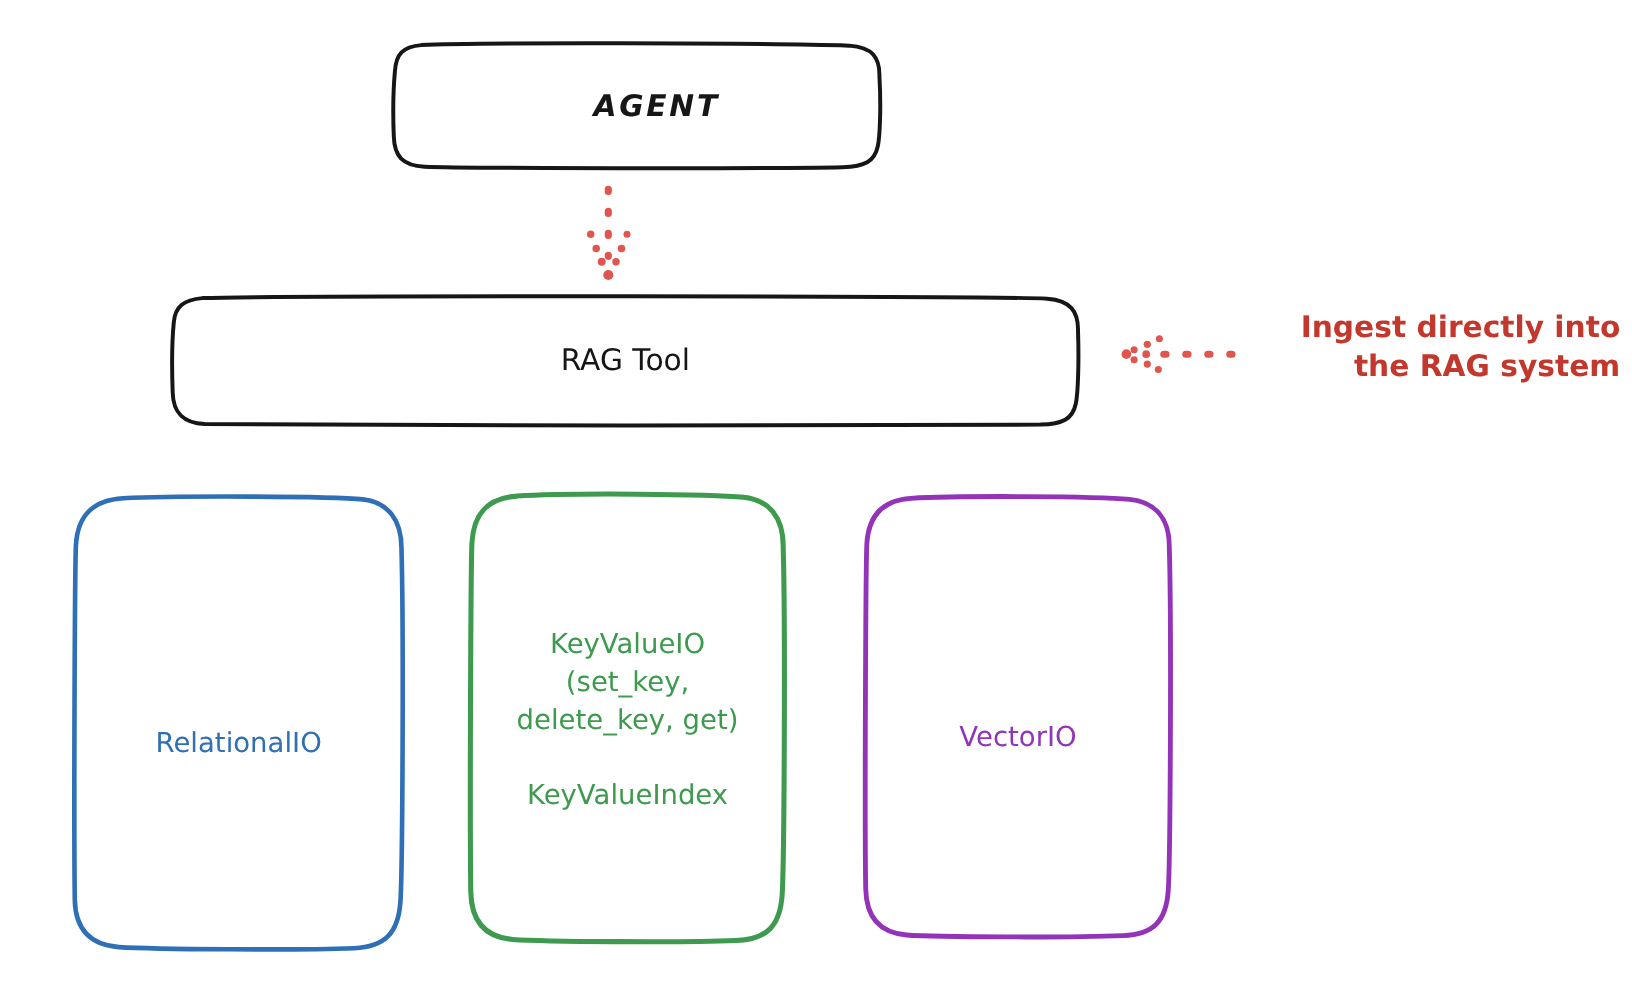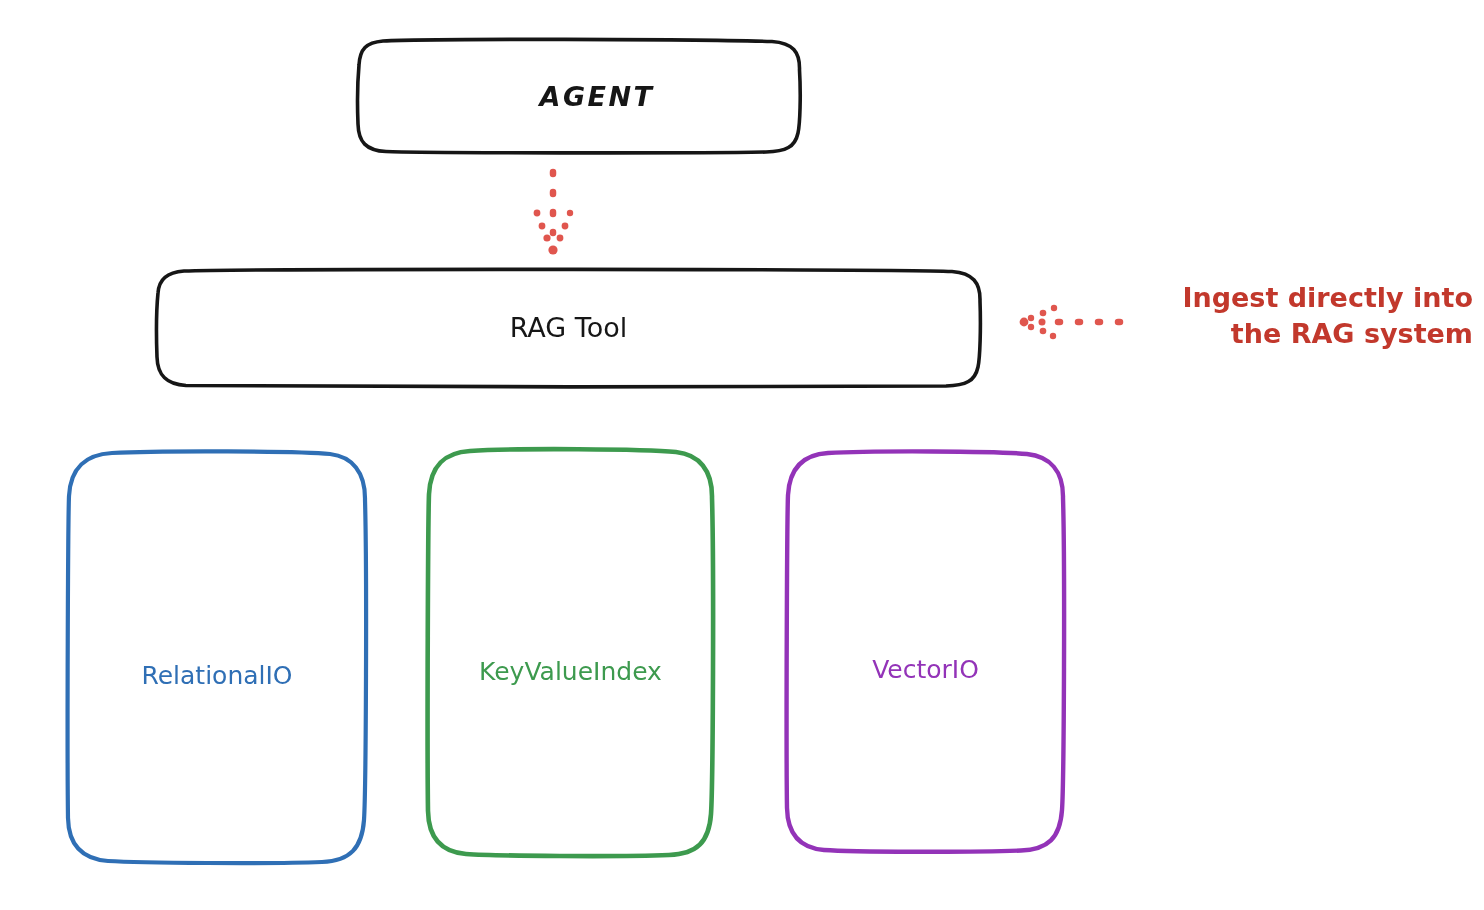--- a/index.html
+++ b/index.html
@@ -197,20 +197,23 @@
 
 <div class="node" id="node-ragtool">
   <div class="node-label">RAG Tool</div>
 </div>
 
 <div class="node" id="node-vectorio">
   <div class="leaf-sub">RelationalIO</div>
 </div>
 
 <div class="node" id="node-keyvalueio">
+  <div class="leaf-label">KeyValueIO
+(set_key,
+delete_key, get)</div>
   <div class="leaf-sub">KeyValueIndex</div>
 </div>
 
 <div class="node" id="node-relationalio">
   <div class="leaf-sub">VectorIO</div>
 </div>
 
 <div id="annotation-text">Ingest directly into
 the RAG system</div>
 

